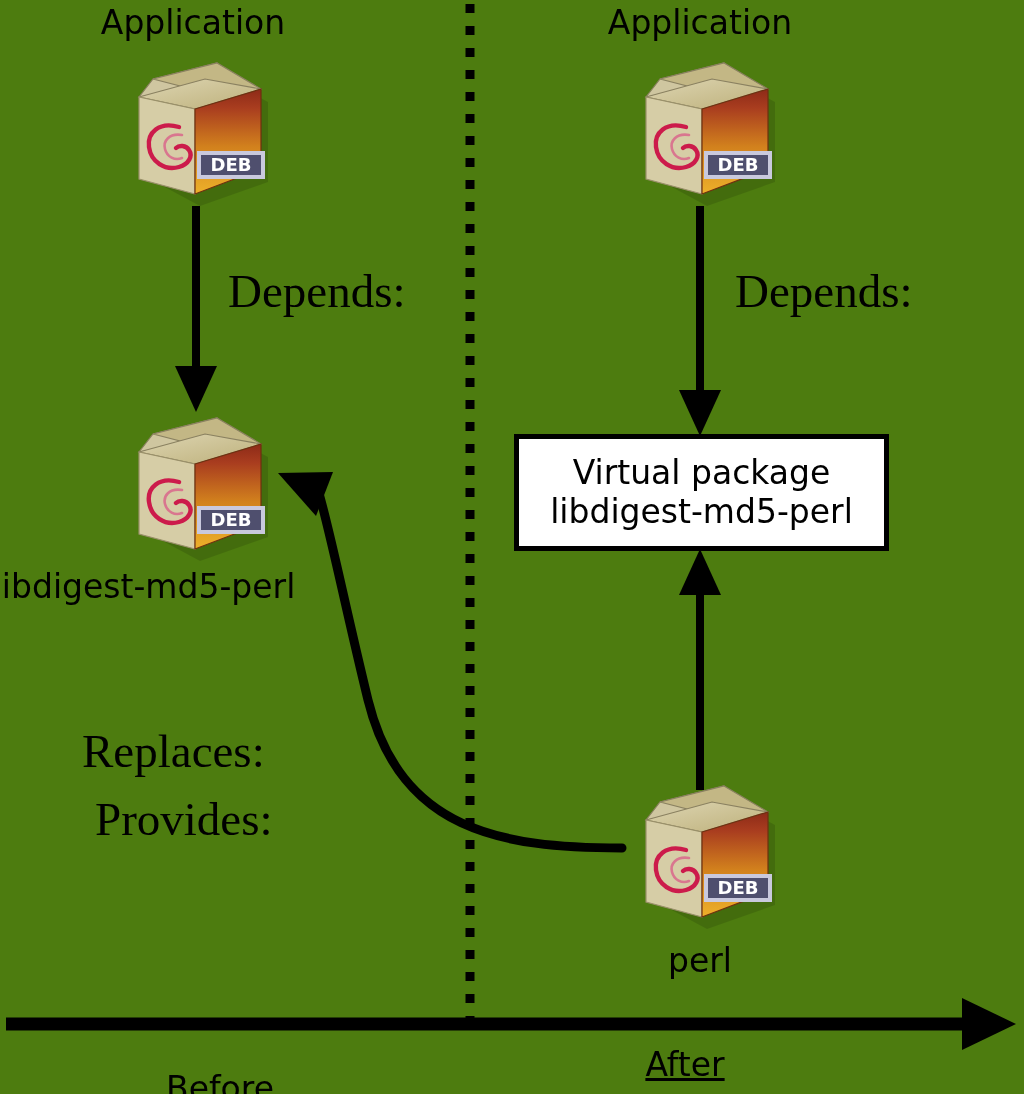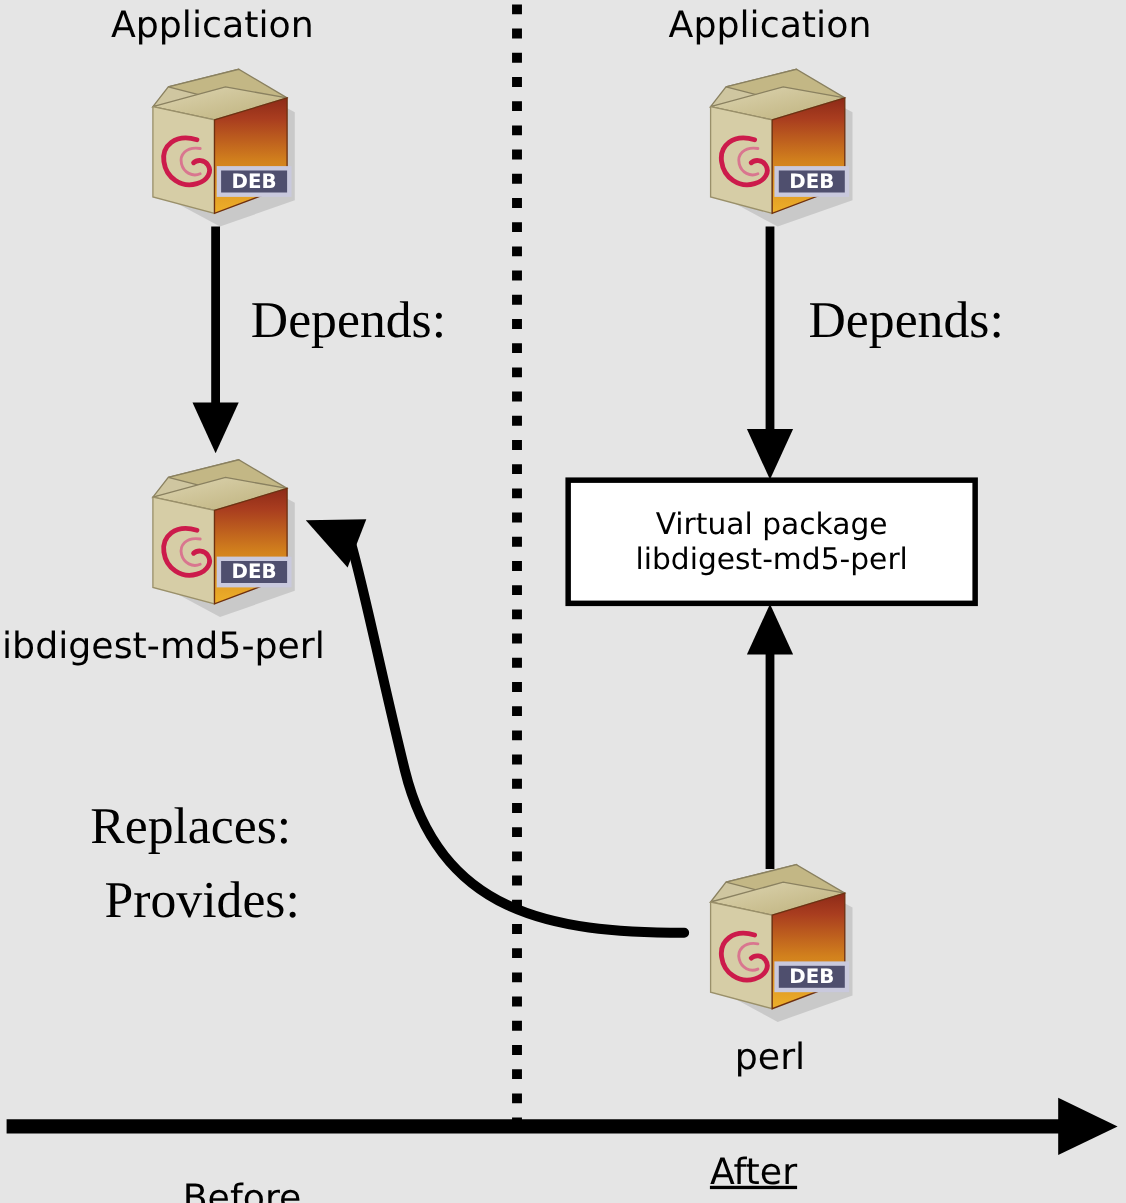--- a/index.html
+++ b/index.html
@@ -7,21 +7,21 @@
     padding: 0;
     background: #ffffff;
   }
   body {
     font-family: "DejaVu Sans", sans-serif;
   }
   #canvas {
     position: relative;
     width: 1024px;
     height: 1094px;
-    background: #e5e5e5;
+    background: #4d7c0f;
     overflow: hidden;
   }
   .lbl {
     position: absolute;
     color: #000000;
     white-space: nowrap;
     line-height: 1;
   }
   .sans {
     font-family: "DejaVu Sans", sans-serif;
@@ -40,21 +40,21 @@
     border: 5px solid #000000;
     background: #ffffff;
     box-sizing: border-box;
     display: flex;
     flex-direction: column;
     align-items: center;
     justify-content: center;
   }
   .vbox .vline {
     font-family: "DejaVu Sans", sans-serif;
-    font-size: 27px;
+    font-size: 33px;
     color: #000;
     line-height: 1.16;
     white-space: nowrap;
   }
   svg.overlay {
     position: absolute;
     left: 0;
     top: 0;
     width: 1024px;
     height: 1094px;

